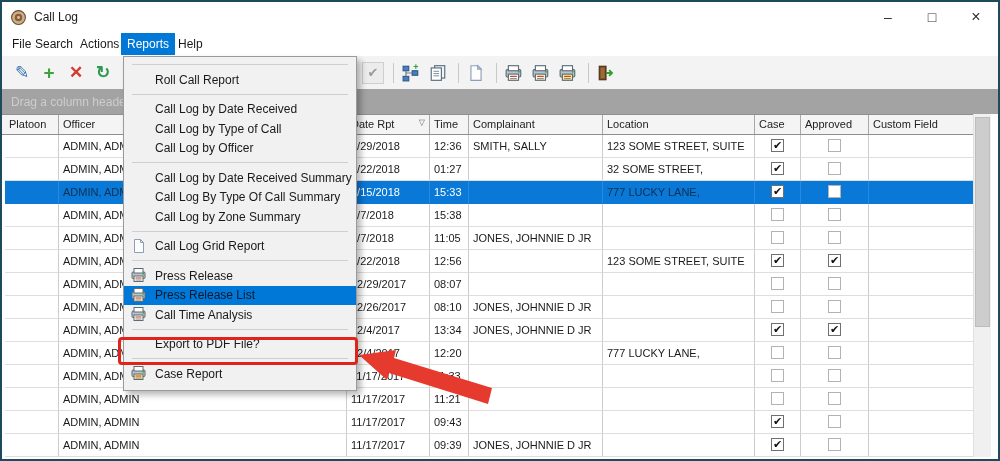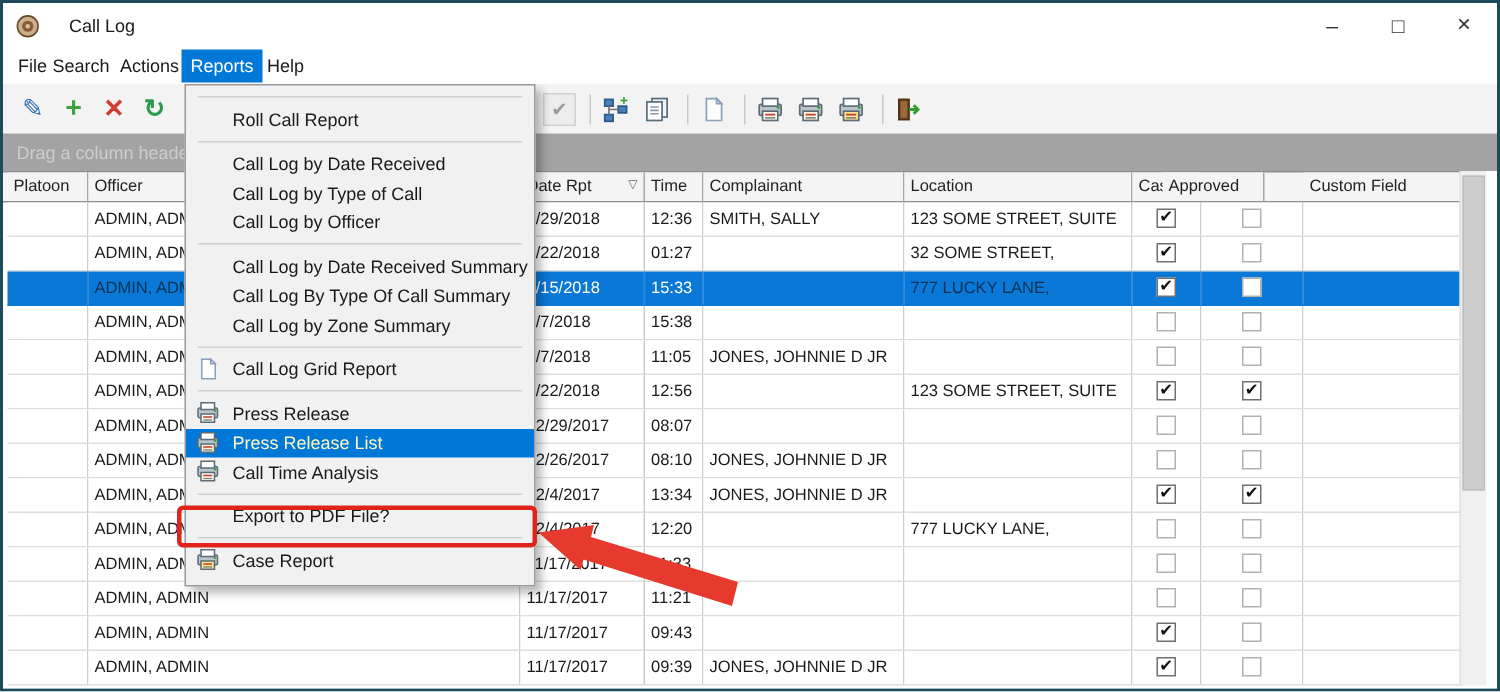--- a/index.html
+++ b/index.html
@@ -1,20 +1,20 @@
 <!DOCTYPE html>
 <html><head>
 <meta charset="utf-8">
 <style>
   html,body{margin:0;padding:0;background:#fff;}
   .window{position:relative;width:1000px;height:461px;box-sizing:border-box;
     border:2px solid #1e4a5e;background:#fff;overflow:hidden;
     font-family:"Liberation Sans",sans-serif;color:#1a1a1a;}
   
-  .titlebar{position:absolute;left:0;top:0;right:0;height:30px;background:#fff;display:flex;align-items:center;gap:12px;}
+  .titlebar{position:absolute;left:0;top:0;right:0;height:30px;background:#fff;display:flex;align-items:center;}
   .appicon{width:17px;height:17px;margin-left:8px;flex:0 0 auto;}
   .title{margin-left:7px;font-size:12px;}
   .wctrls{margin-left:auto;display:flex;height:100%;}
   .wbtn{width:44px;display:flex;align-items:center;justify-content:center;font-size:14px;color:#333;cursor:default;}
   
   .menubar{position:absolute;left:0;top:30px;right:0;height:24px;background:#fff;font-size:12px;}
   .mi{position:absolute;top:1px;padding:4px 6px;white-space:nowrap;}
   .mi.active{background:#0078d7;color:#fff;}
   
   .toolbar{position:absolute;left:0;top:54px;right:0;height:33px;background:#f3f3f3;display:flex;align-items:center;padding-left:8px;box-sizing:border-box;}
@@ -45,21 +45,21 @@
   .cell.ck{padding-top:4px;text-align:center;padding-left:0;}
   
   .vscroll{position:absolute;top:112px;right:7px;width:17px;bottom:2px;background:#f0f0f0;border-left:1px solid #e0e0e0;}
   .vthumb{position:absolute;left:1px;right:1px;top:3px;height:210px;background:#cdcdcd;border:1px solid #bdbdbd;box-sizing:border-box;}
   
   .dropdown{position:absolute;left:121px;top:54px;width:234px;background:#f1f1f1;
     border:1px solid #9a9a9a;box-shadow:4px 4px 6px rgba(0,0,0,.28);z-index:10;padding:3px 0 6px;box-sizing:border-box;}
   .mitem{position:relative;height:19.5px;display:flex;align-items:center;font-size:12px;padding-left:31px;white-space:nowrap;}
   .micon{position:absolute;left:7px;top:1px;width:16px;height:16px;}
   .micon svg{width:16px;height:16px;}
-  .mitem.hl{background:#0078d7;color:#fef9c3;}
+  .mitem.hl{background:#0078d7;color:#0f172a;}
   .msep{height:10px;position:relative;}
   .msep::after{content:"";position:absolute;left:8px;right:8px;top:4px;height:1px;background:#cfcfcf;}
   
   .ann-box{position:absolute;left:116px;top:335px;width:240px;height:28px;border:3px solid #e0241b;border-radius:4px;z-index:12;box-sizing:border-box;}
   .ann-arrow{position:absolute;left:0;top:0;width:1000px;height:461px;z-index:13;pointer-events:none;}
 </style>
 </head>
 <body>
 
 <div class="window">
@@ -211,21 +211,21 @@
 
   <div class="grid">
     <div class="ghead" id="ghead">
         <div class="hcell" style="left:3px;width:54px">Platoon</div>
         <div class="hcell" style="left:57px;width:288px">Officer</div>
         <div class="hcell" style="left:345px;width:83px">Date Rpt<span class="sort">▽</span></div>
         <div class="hcell" style="left:428px;width:39px">Time</div>
         <div class="hcell" style="left:467px;width:134px">Complainant</div>
         <div class="hcell" style="left:601px;width:152px">Location</div>
         <div class="hcell" style="left:753px;width:46px">Case</div>
-        <div class="hcell" style="left:773px;width:68px">Approved</div>
+        <div class="hcell" style="left:799px;width:68px">Approved</div>
         <div class="hcell" style="left:867px;width:107px">Custom Field</div>
       </div>
     <div class="rows" id="grows">
         <div class="row" style="top:0px">
           <div class="cell" style="left:3px;width:54px"></div>
           <div class="cell dk" style="left:57px;width:288px">ADMIN, ADMIN</div>
           <div class="cell" style="left:345px;width:83px">3/29/2018</div>
           <div class="cell" style="left:428px;width:39px">12:36</div>
           <div class="cell" style="left:467px;width:134px">SMITH, SALLY</div>
           <div class="cell dk" style="left:601px;width:152px">123 SOME STREET, SUITE</div>

